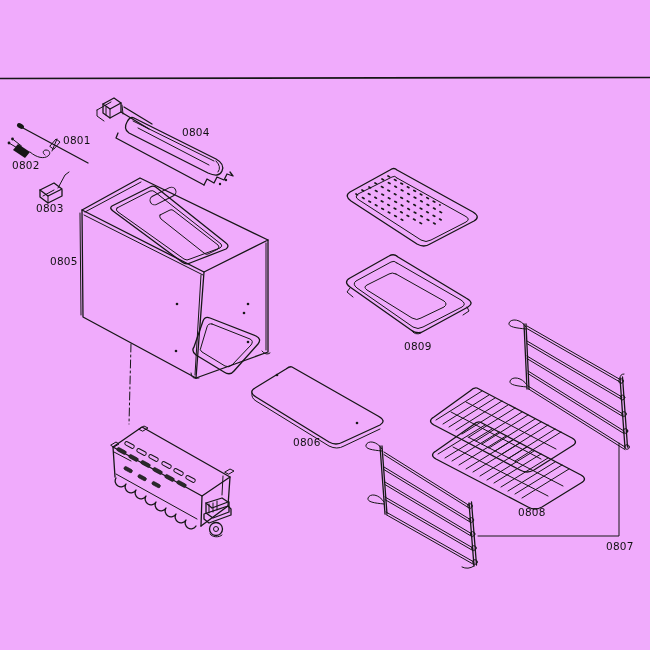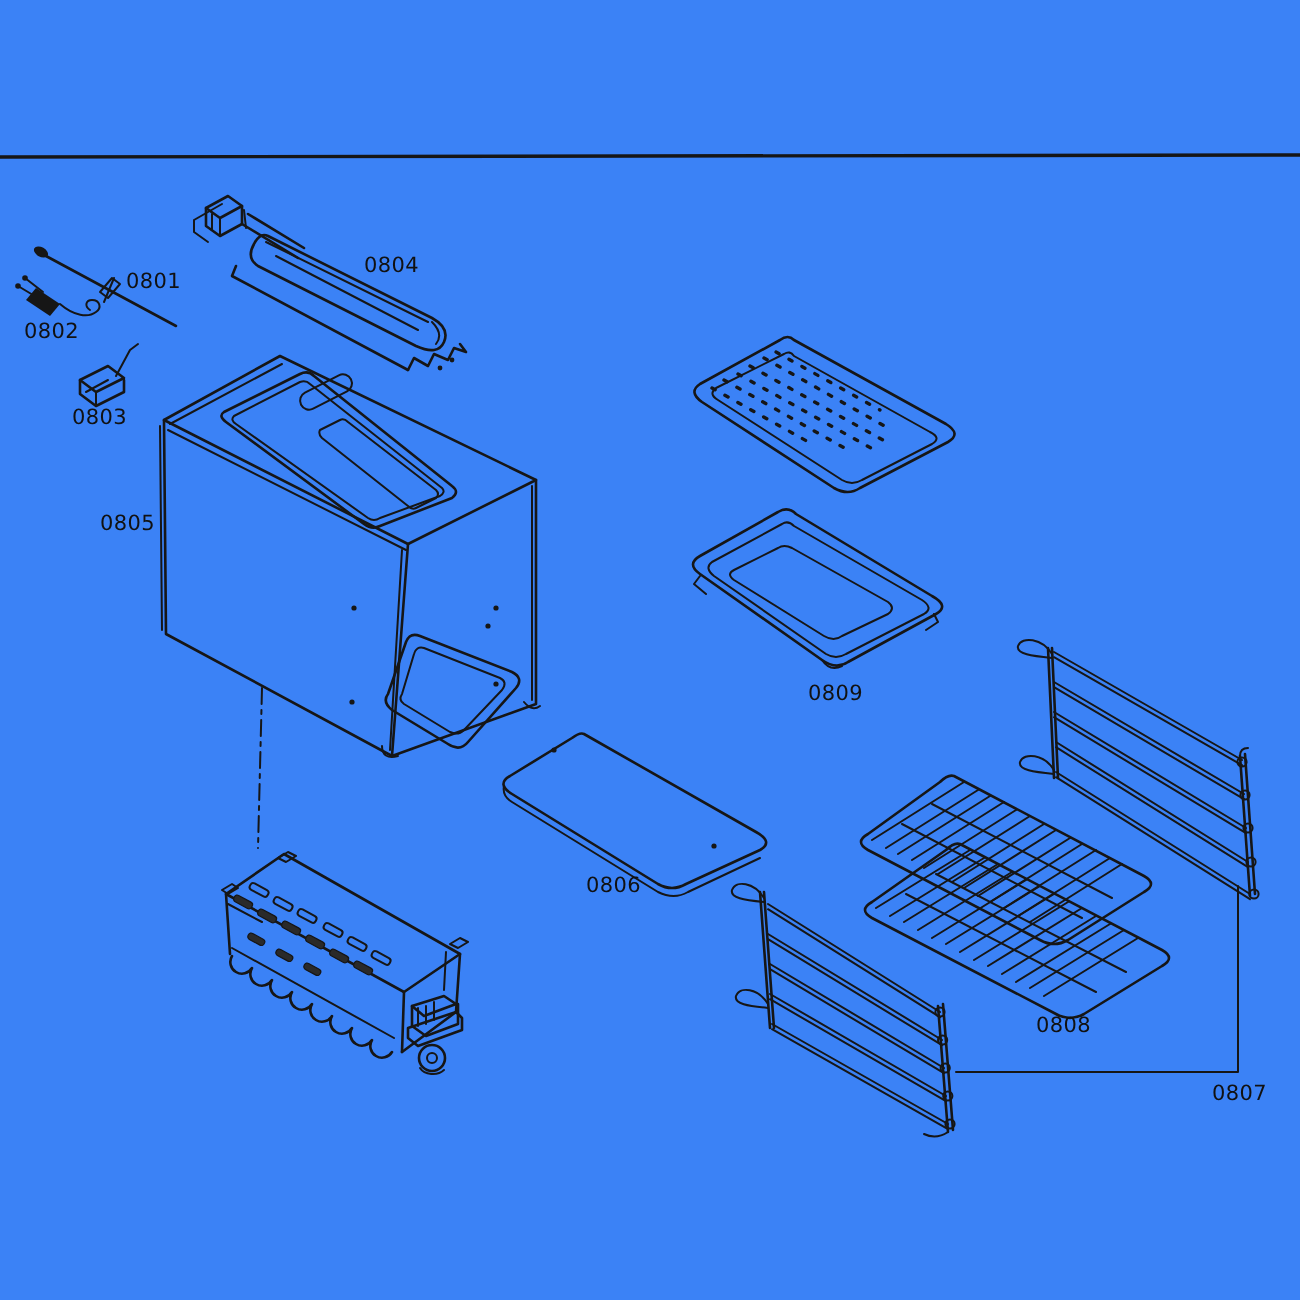--- a/index.html
+++ b/index.html
@@ -1,16 +1,16 @@
 <!DOCTYPE html>
 <html><head>
 <meta charset="utf-8">
 <style>
   html,body{margin:0;padding:0;background:#ffffff;}
-  .canvas{position:relative;width:650px;height:650px;background:#3b82f6;overflow:hidden;
+  .canvas{position:relative;width:650px;height:650px;background:#f0abfc;overflow:hidden;
           font-family:"DejaVu Sans", sans-serif;}
   svg{display:block;}
   .ln{fill:none;stroke:#161616;stroke-width:1.3;stroke-linecap:round;stroke-linejoin:round;}
   .thin{stroke-width:1;}
   .thick{stroke-width:1.7;}
   .fillb{fill:#161616;stroke:none;}
   .slot{fill:none;stroke:#161616;stroke-width:1;}
   .slotdark{fill:#2a2a2a;stroke:#161616;stroke-width:0.6;}
   .lbl{font-size:10.5px;fill:#111;letter-spacing:0.2px;}
   .dotrow{fill:none;stroke:#161616;stroke-width:1.7;stroke-linecap:round;stroke-dasharray:1.8 5.6;}

